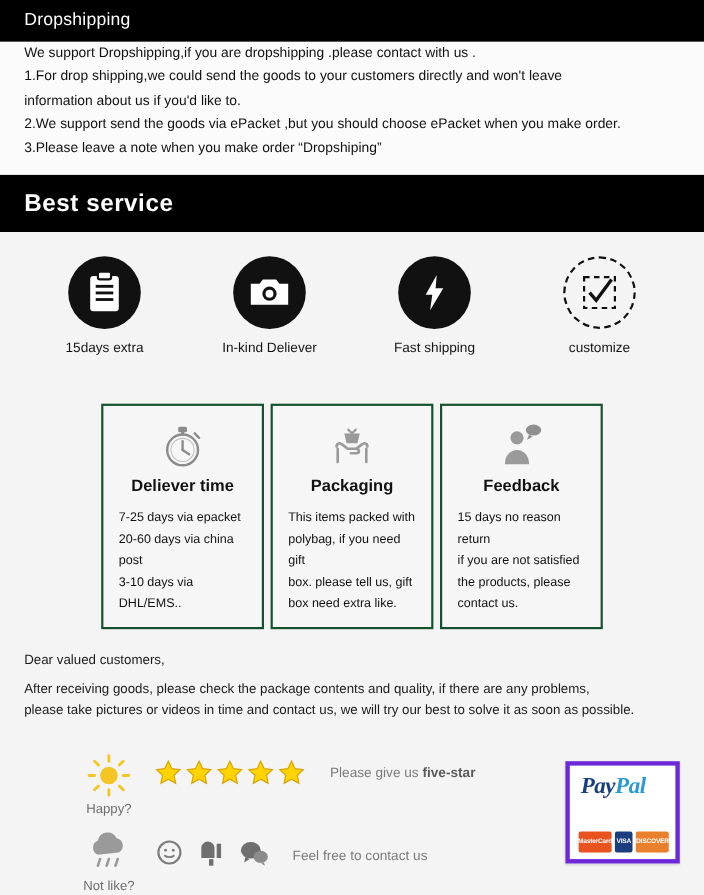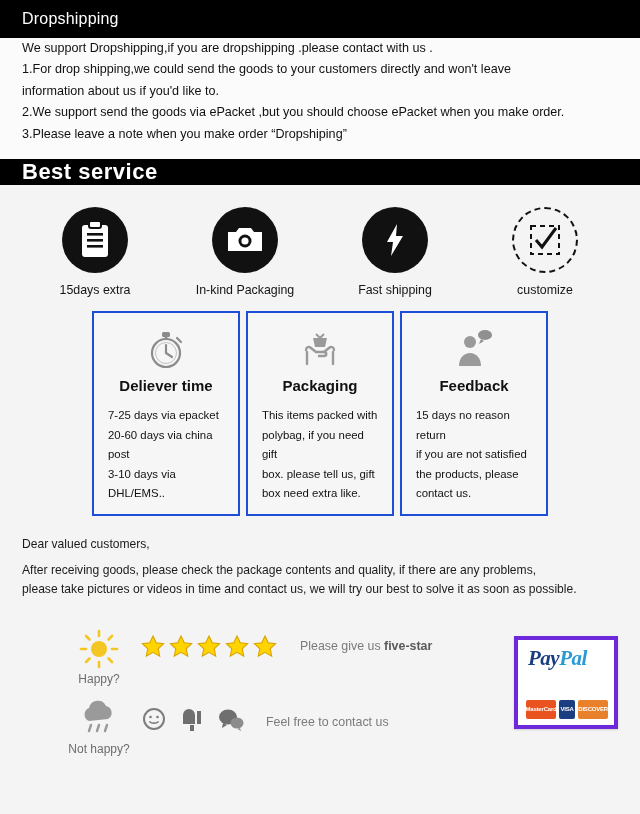--- a/index.html
+++ b/index.html
@@ -30,21 +30,21 @@
     align-items: center;
     padding-left: 22px;
     box-sizing: border-box;
   }
   .black-bar.title-sm {
     font-size: 16px;
     font-weight: normal;
     letter-spacing: .2px;
   }
   .black-bar.title-lg {
-    height: 26px;
+    height: 52px;
     font-size: 22px;
     font-weight: bold;
     letter-spacing: .5px;
   }
 
   .ds-body {
     background: #fbfbfb;
     padding: 0 18px 14px 22px;
   }
   .ds-line {
@@ -92,27 +92,28 @@
   
   .boxes-row {
     display: flex;
     justify-content: center;
     gap: 6px;
     margin-top: 10px;
   }
   .fbox {
     width: 148px;
     min-height: 205px;
-    border: 2px solid #1d4ed8;
+    border: 2px solid #14532d;
     background: #f6f6f6;
     box-sizing: border-box;
     padding: 10px 10px 4px 10px;
     display: flex;
     flex-direction: column;
     align-items: center;
+    margin-top: 30px;
   }
   .fbox-icon {
     height: 52px;
     display: flex;
     align-items: center;
     justify-content: center;
     margin-bottom: 2px;
   }
   .fbox-title {
     font-size: 15px;
@@ -277,21 +278,21 @@
       </div>
 
       <div class="icon-cell">
         <div class="icon-circle">
           <svg width="38" height="32" viewBox="0 0 38 32" aria-hidden="true">
             <path d="M2 8h8l3-4h12l3 4h8v19H2z" fill="#fff"></path>
             <circle cx="19" cy="17" r="6.5" fill="#111"></circle>
             <circle cx="19" cy="17" r="3.6" fill="#fff"></circle>
           </svg>
         </div>
-        <div class="icon-label">In-kind Packaging</div>
+        <div class="icon-label">In-kind Deliever</div>
       </div>
 
       <div class="icon-cell">
         <div class="icon-circle">
           <svg width="22" height="34" viewBox="0 0 22 34" aria-hidden="true">
             <path d="M13 1 3 19h6l-2 14L19 13h-7z" fill="#fff"></path>
           </svg>
         </div>
         <div class="icon-label">Fast shipping</div>
       </div>
@@ -418,21 +419,21 @@
     <div class="bot-row">
       <div class="mood">
         <div class="glyph">
           <svg width="44" height="40" viewBox="0 0 44 40" aria-hidden="true">
             <path d="M12 22a7 7 0 010-13 9 9 0 0117-2 7 7 0 012 13z" fill="#9a9a9a"></path>
             <g stroke="#9a9a9a" stroke-width="2.4" stroke-linecap="round">
               <path d="M14 26l-2 6M22 26l-2 6M30 26l-2 6"></path>
             </g>
           </svg>
         </div>
-        <span class="mood-label">Not happy?</span>
+        <span class="mood-label">Not like?</span>
       </div>
 
       <div style="display:flex;">
         <div class="small-icons">
           <svg width="24" height="24" viewBox="0 0 24 24" aria-hidden="true">
               <circle cx="12" cy="12" r="10" fill="none" stroke="#7d7d7d" stroke-width="2"></circle>
               <circle cx="8.5" cy="10" r="1.3" fill="#7d7d7d"></circle>
               <circle cx="15.5" cy="10" r="1.3" fill="#7d7d7d"></circle>
               <path d="M8 15c1.5 1.6 6.5 1.6 8 0" fill="none" stroke="#7d7d7d" stroke-width="1.8" stroke-linecap="round"></path>
             </svg>

